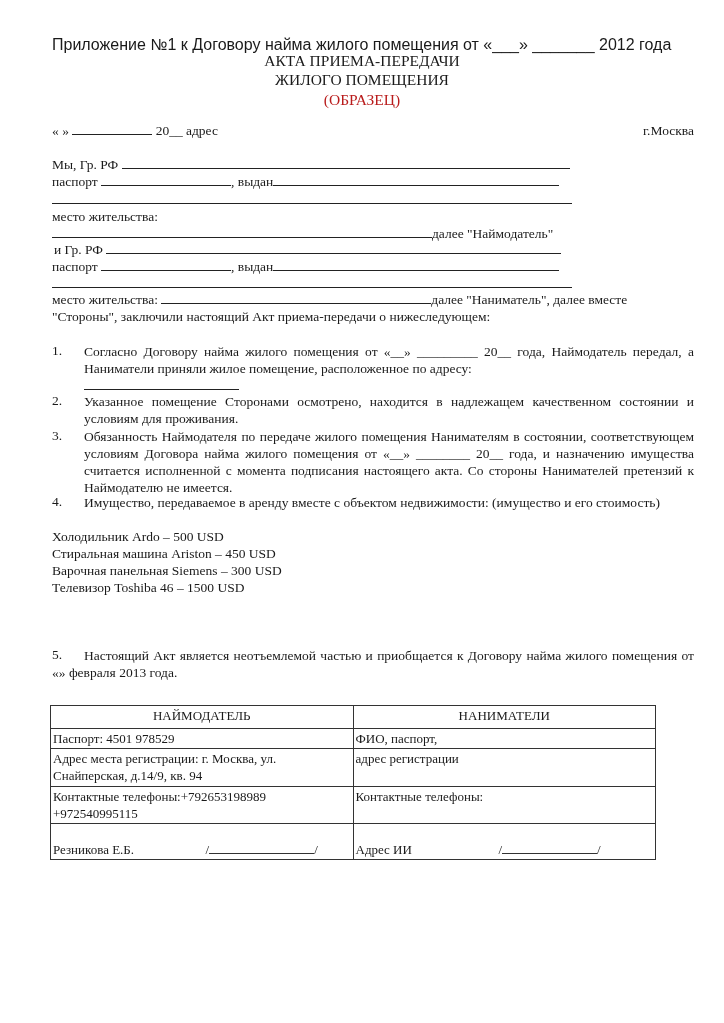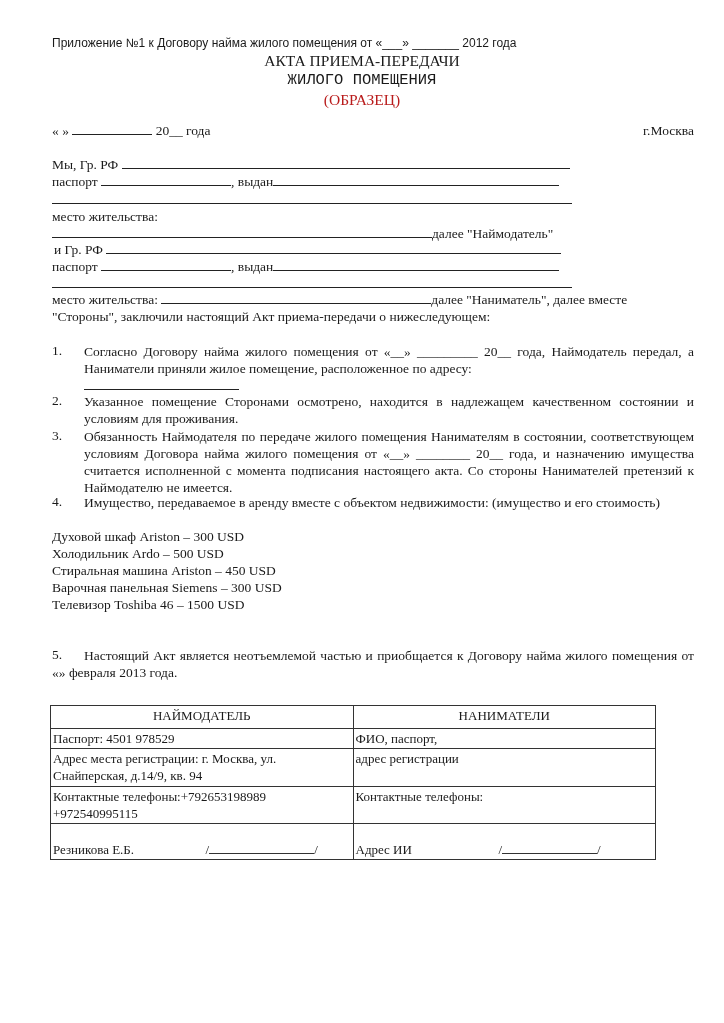--- a/index.html
+++ b/index.html
@@ -16,29 +16,29 @@
   .pbody { position: absolute; left: 84px; width: 610px; font-size: 13.5px; line-height: 17px; text-align: justify; text-align-last: left; }
   .items div { font-size: 13.5px; line-height: 17px; }
   table.sig { position: absolute; left: 50px; top: 705px; width: 606px; border-collapse: collapse; font-size: 13px; }
   table.sig td { border: 1.3px solid #333; padding: 1px 2px; vertical-align: top; line-height: 17px; width: 50%; }
   table.sig td.h { text-align: center; }
   .slash-line { display:inline-block; width: 105px; border-bottom: 1px solid #333; height: 12px; }
 </style>
 </head>
 <body>
 
-<div class="abs sans" style="left:52px;top:36px;font-size:12px;">Приложение №1 к Договору найма жилого помещения от «___» _______ 2012 года</div>
+<div class="abs sans" style="left:52px;top:36px;font-size:16px;">Приложение №1 к Договору найма жилого помещения от «___» _______ 2012 года</div>
 <div class="abs title" style="top:52px;">АКТА ПРИЕМА-ПЕРЕДАЧИ</div>
-<div class="abs title" style="top:71px;font-family:Liberation Mono, monospace;">ЖИЛОГО ПОМЕЩЕНИЯ</div>
+<div class="abs title" style="top:71px;">ЖИЛОГО ПОМЕЩЕНИЯ</div>
 <div class="abs title red" style="top:91px;">(ОБРАЗЕЦ)</div>
 
 <div class="abs line" style="left:52px;top:122px;">
   <span>«  »</span>
   <span class="u" style="width:80px;"></span>
-  <span>20__ года</span>
+  <span>20__ адрес</span>
 </div>
 <div class="abs line" style="right:30px;top:122px;">г.Москва</div>
 
 <div class="abs line" style="left:52px;top:156px;">
   <span>Мы, Гр. РФ</span>
   <span class="u" style="width:448px;"></span>
 </div>
 <div class="abs line" style="left:52px;top:173px;">
   <span>паспорт</span>
   <span class="u" style="width:130px;"></span><span>, выдан</span><span class="u" style="width:286px;"></span>
@@ -76,21 +76,20 @@
 <div>
   <div class="num" style="top:428px;">3.</div>
   <div class="pbody" style="top:428px;">Обязанность Наймодателя по передаче жилого помещения Нанимателям в состоянии, соответствующем условиям Договора найма жилого помещения от «__» ________ 20__ года, и назначению имущества считается исполненной с момента подписания настоящего акта. Со стороны Нанимателей претензий к Наймодателю не имеется.</div>
 </div>
 <div>
   <div class="num" style="top:494px;">4.</div>
   <div class="pbody" style="top:494px;">Имущество, передаваемое в аренду вместе с объектом недвижимости: (имущество и его стоимость)</div>
 </div>
 
 <div class="abs items" style="left:52px;top:528px;">
-  <div>Духовой шкаф Ariston – 300 USD</div>
   <div>Холодильник Ardo – 500 USD</div>
   <div>Стиральная машина Ariston – 450 USD</div>
   <div>Варочная панельная Siemens – 300 USD</div>
   <div>Телевизор Toshiba 46 – 1500 USD</div>
 </div>
 
 <div>
   <div class="num" style="top:647px;">5.</div>
   <div class="para" style="left:52px;top:647px;width:642px;text-indent:32px;text-align-last:left;">Настоящий Акт является неотъемлемой частью и приобщается к Договору найма жилого помещения от «» февраля 2013 года.</div>
 </div>

